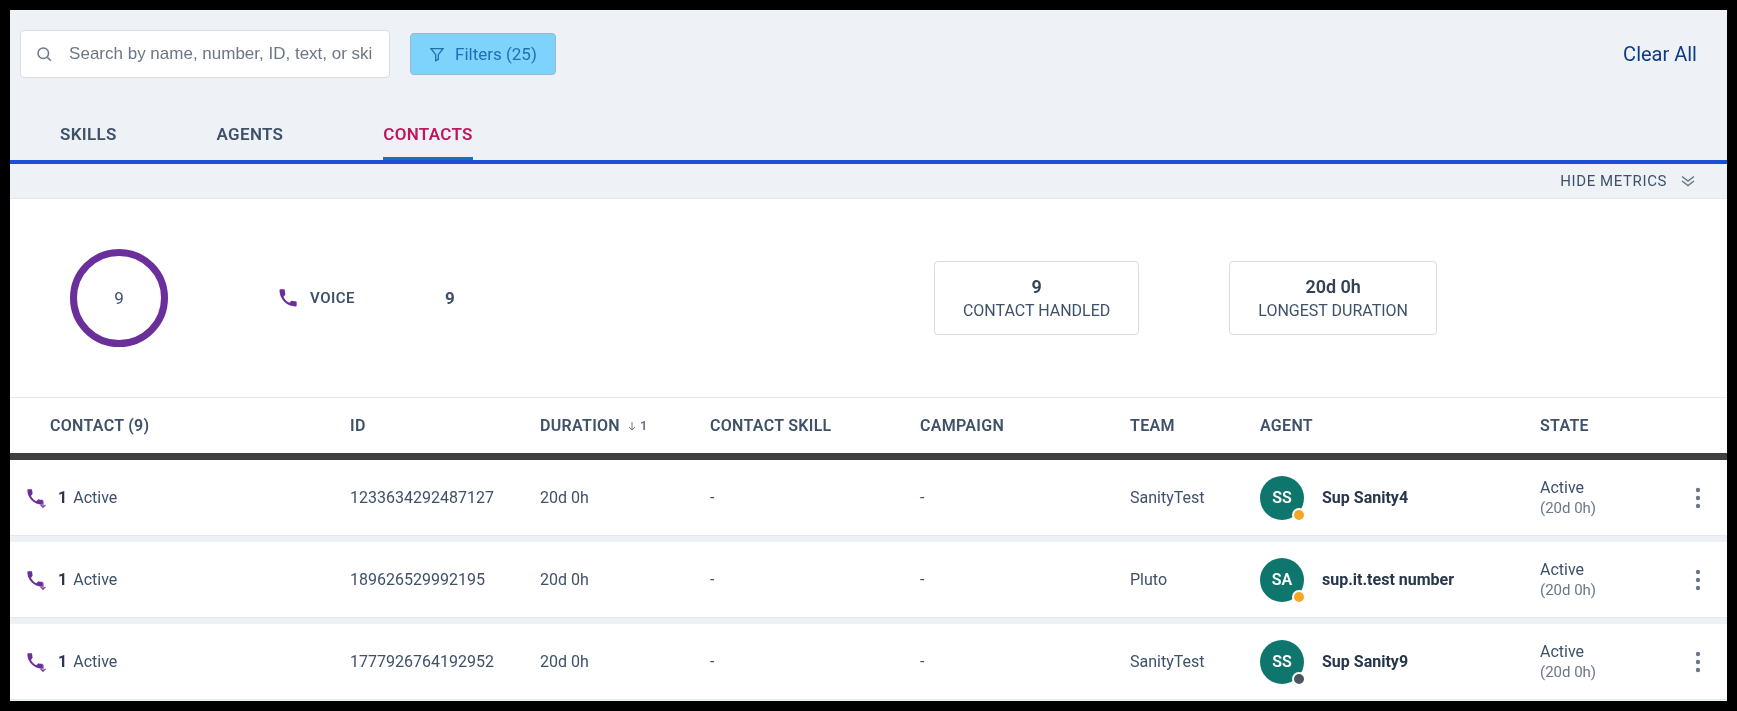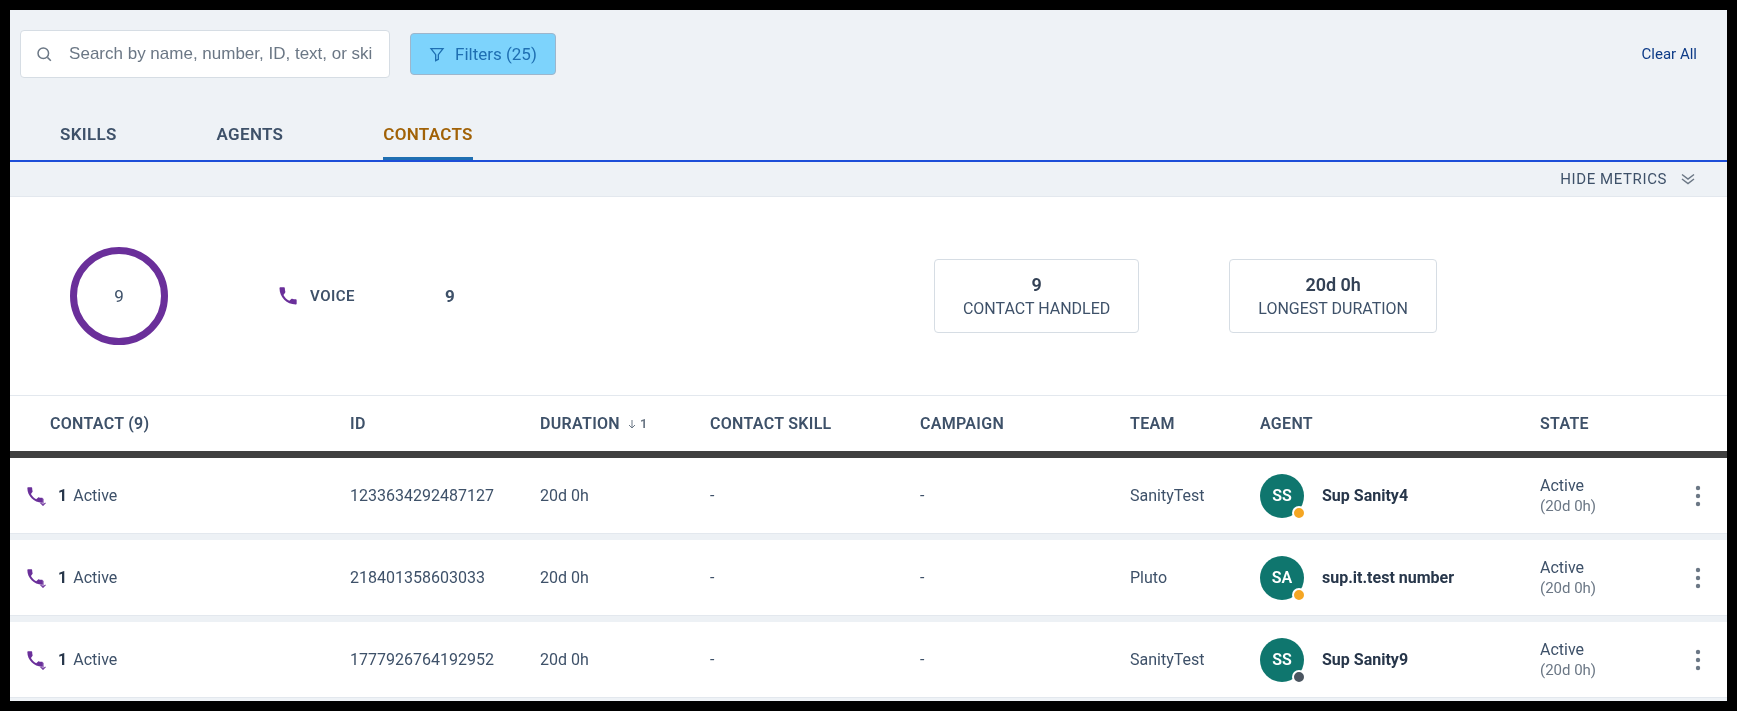--- a/index.html
+++ b/index.html
@@ -12,27 +12,27 @@
   .topbar { display:flex; align-items:center; padding:20px 20px 20px 10px; }
   .search-wrap { background:#fff; border:1px solid #d6dde4; border-radius:4px; height:48px; width:370px; display:flex; align-items:center; padding:0 14px; color:#6b7785; }
   .search-wrap svg { width:20px; height:20px; stroke:#6b7785; fill:none; stroke-width:2; margin-right:14px; }
   .search-input { border:none; outline:none; font-size:17px; color:#6b7785; width:100%; background:transparent; }
   .search-input::placeholder { color:#6b7785; }
 
   .filters-btn { margin-left:20px; height:42px; background:#7dd3fc; border:1px solid #9db6cc; border-radius:4px; display:flex; align-items:center; color:#1f6fb2; font-size:17px; padding:0 18px; cursor:pointer; }
   .filters-btn svg { width:16px; height:16px; stroke:#1f6fb2; fill:none; stroke-width:2; margin-right:10px; }
 
   .spacer { flex:1; }
-  .clear-all { color:#0d3b87; font-size:15px; cursor:pointer; padding:0 10px; }
+  .clear-all { color:#0d3b87; font-size:20px; cursor:pointer; padding:0 10px; }
 
   
   .tabs-area { background:#eef2f6; padding-top:10px; }
-  .tabs { display:flex; border-bottom:2px solid #1d4ed8; }
+  .tabs { display:flex; border-bottom:4px solid #1d4ed8; }
   .tab { padding:16px 0; margin:0 50px; font-size:17px; color:#3e5169; font-weight:600; letter-spacing:.3px; cursor:pointer; text-align:center; }
-  .tab.active { color:#a16207; border-bottom:3px solid #1f6fb2; padding-bottom:13px; }
+  .tab.active { color:#be185d; border-bottom:3px solid #1f6fb2; padding-bottom:13px; }
 
   
   .metrics-toggle { display:flex; justify-content:flex-end; align-items:center; padding:8px 30px; color:#3e5169; font-size:15px; letter-spacing:.6px; background:#eef2f6; }
   .metrics-toggle svg { margin-left:12px; width:18px; height:14px; stroke:#6b7785; fill:none; stroke-width:2; }
   .metrics-toggle span { cursor:pointer; }
 
   
   .metrics-panel { background:#fff; border-top:1px solid #e3e8ee; border-bottom:1px solid #e3e8ee; padding:50px 40px 50px 60px; display:flex; align-items:center; }
   .ring { width:98px; height:98px; border:7px solid #6a2f9a; border-radius:50%; display:flex; align-items:center; justify-content:center; color:#3e5169; font-size:17px; }
   .voice-group { display:flex; align-items:center; margin-left:110px; }
@@ -208,21 +208,21 @@
                 <path d="M6.6 10.8c1.5 3 4 5.5 7 7l2.3-2.3c.3-.3.8-.4 1.2-.3 1.3.4 2.7.6 4.1.6.7 0 1.2.6 1.2 1.2V21c0 .7-.6 1.2-1.2 1.2C10.6 22.2 1.8 13.4 1.8 2.8 1.8 2.1 2.4 1.6 3 1.6h4c.7 0 1.2.6 1.2 1.2 0 1.4.2 2.8.6 4.1.1.4 0 .9-.3 1.2L6.6 10.8z"></path>
               </svg>
         <svg class="arrow" viewBox="0 0 24 24">
                 <line x1="12" y1="4" x2="12" y2="20"></line>
                 <polyline points="6 14 12 20 18 14"></polyline>
               </svg>
       </span>
       <span class="bold">1</span>
       <span>Active</span>
     </div>
-    <div class="cell col-id">218401358603033</div>
+    <div class="cell col-id">189626529992195</div>
     <div class="cell col-dur">20d 0h</div>
     <div class="cell col-skill">-</div>
     <div class="cell col-camp">-</div>
     <div class="cell col-team">Pluto</div>
     <div class="cell col-agent">
       <div class="avatar">SA<span class="badge orange"></span></div>
       <span class="agent-name">sup.it.test number</span>
     </div>
     <div class="cell col-state">
       <div>Active</div>

